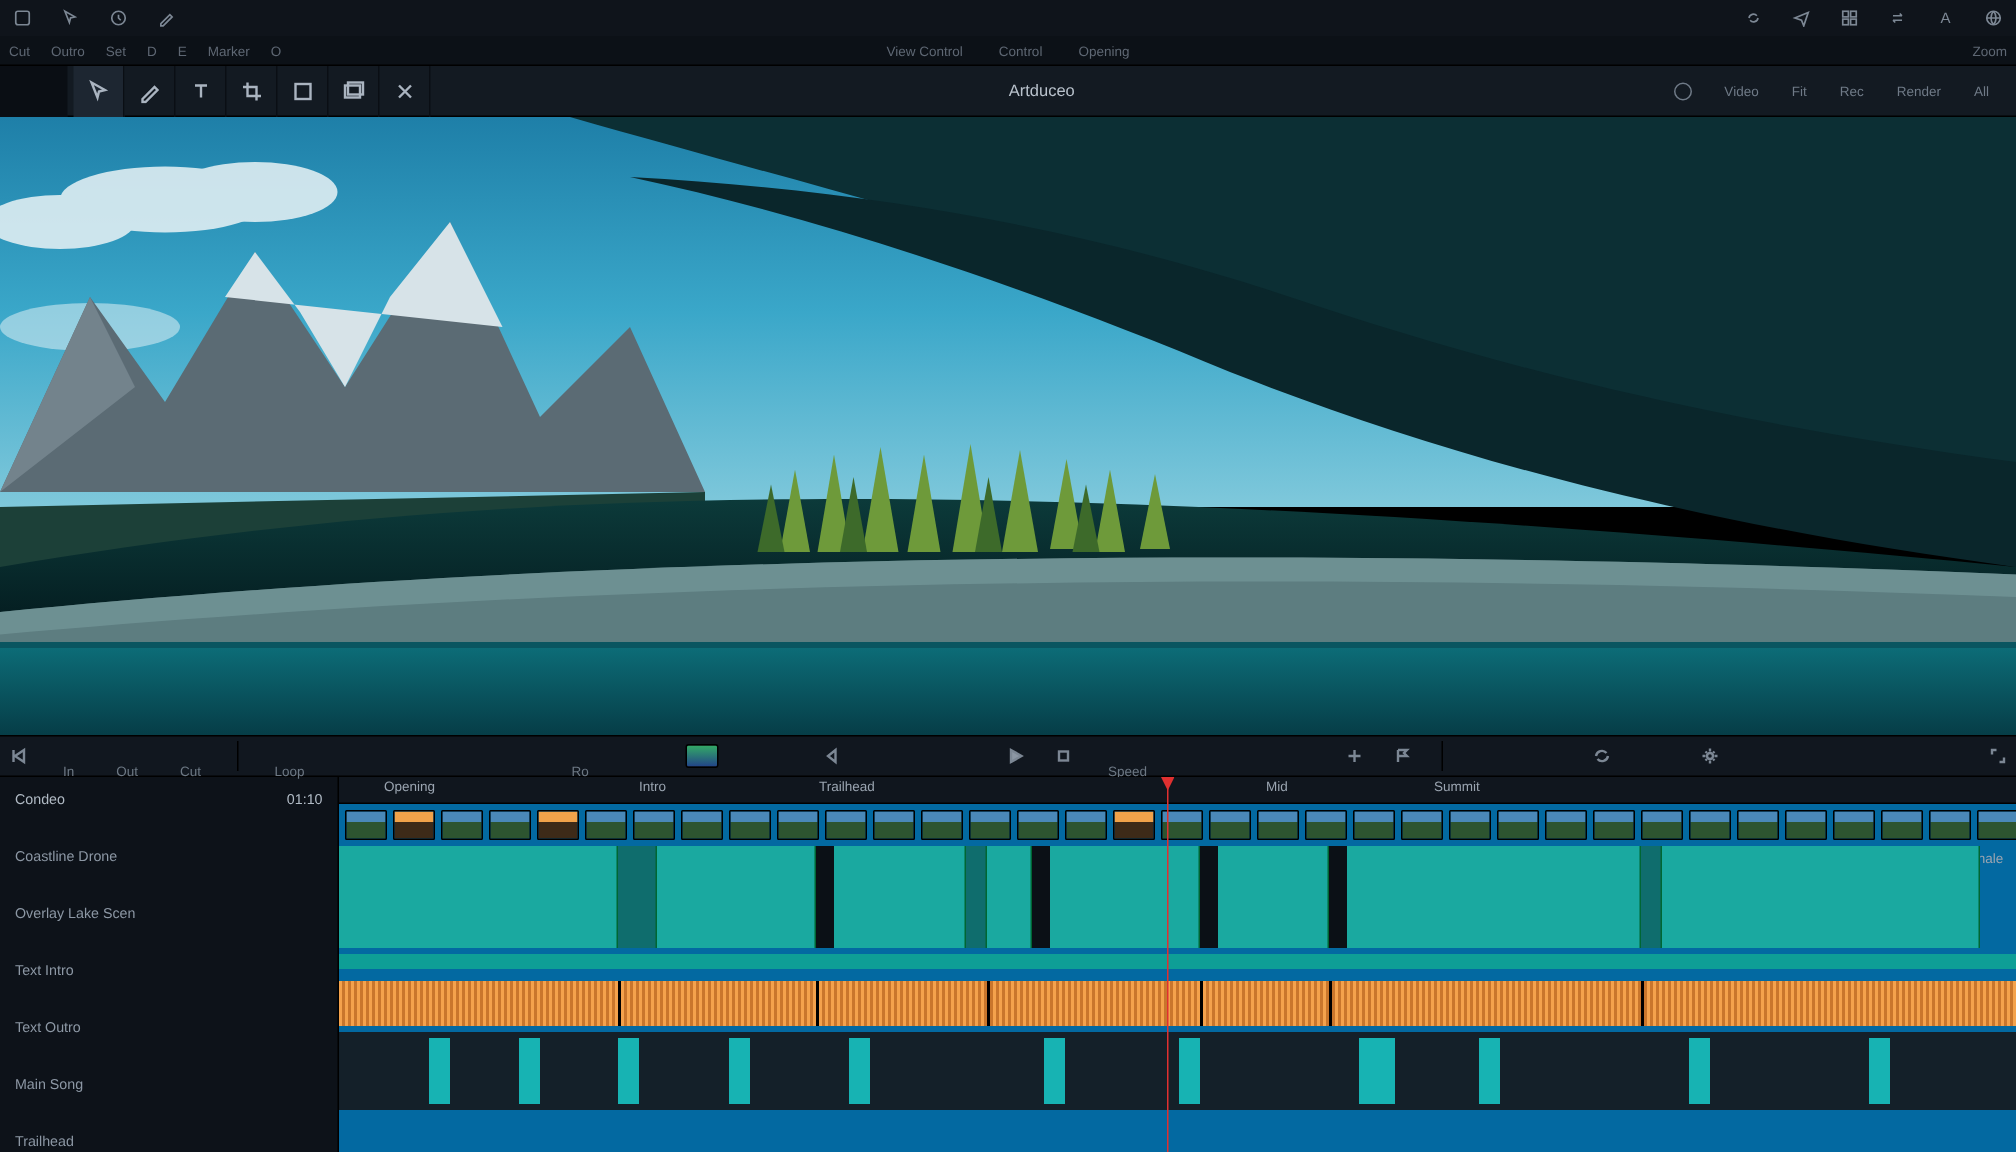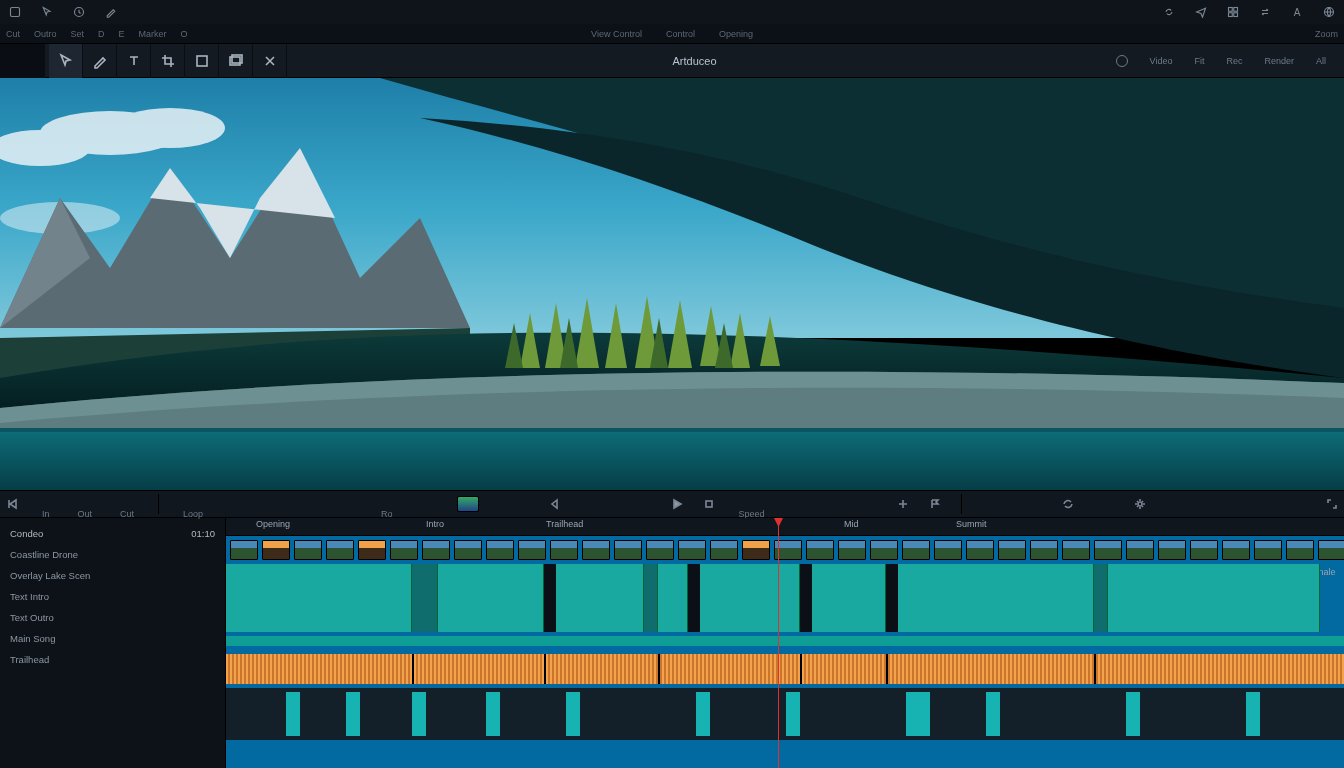--- a/index.html
+++ b/index.html
@@ -31,21 +31,21 @@
   
   #transport { height:28px; background:#11171f; border-top:1px solid #000; border-bottom:1px solid #000; display:flex; align-items:center; font-size:9px; color:#6d7884; padding:0 6px; gap:20px; position:relative; }
   #transport .tbtn { padding:0 4px;margin-top:20px; }
   #transport .thumb { width:22px; height:16px; background:linear-gradient(#3a6,#248); border:1px solid #000; border-radius:2px; }
   #transport .ic { width:12px;height:12px; }
   #transport .ic svg{width:12px;height:12px;stroke:#7c8794;fill:none;stroke-width:1.6;}
   #transport .sep { width:1px; height:20px; background:#000; }
 
   
   #lower { display:flex; height:250px; }
-  #trackpanel { width:226px; background:#0d1219; border-right:1px solid #000; padding:10px 10px; font-size:9.5px; color:#8c97a4; display:flex; flex-direction:column; gap:10px; }
+  #trackpanel { width:226px; background:#0d1219; border-right:1px solid #000; padding:10px 10px; font-size:9.5px; color:#8c97a4; display:flex; flex-direction:column; gap:27px; }
   #trackpanel .trk { display:flex; justify-content:space-between; }
   #trackpanel .hdr { color:#b0bac4; }
 
   #timeline { flex:1; background:#0369a1; position:relative; overflow:hidden; }
   #ruler { height:18px; background:#10161e; display:flex; align-items:center; font-size:9px; color:#8e99a5; position:relative; border-bottom:1px solid #000;}
   #playhead { position:absolute; top:0; bottom:0; width:1px; background:#e03030; left:552px; z-index:50;}
   #playhead::before{content:"";position:absolute;top:0;left:-4px;width:9px;height:9px;background:#e03030;clip-path:polygon(0 0,100% 0,50% 100%);}
 
   .lane { position:absolute; left:0; right:0; }
   

